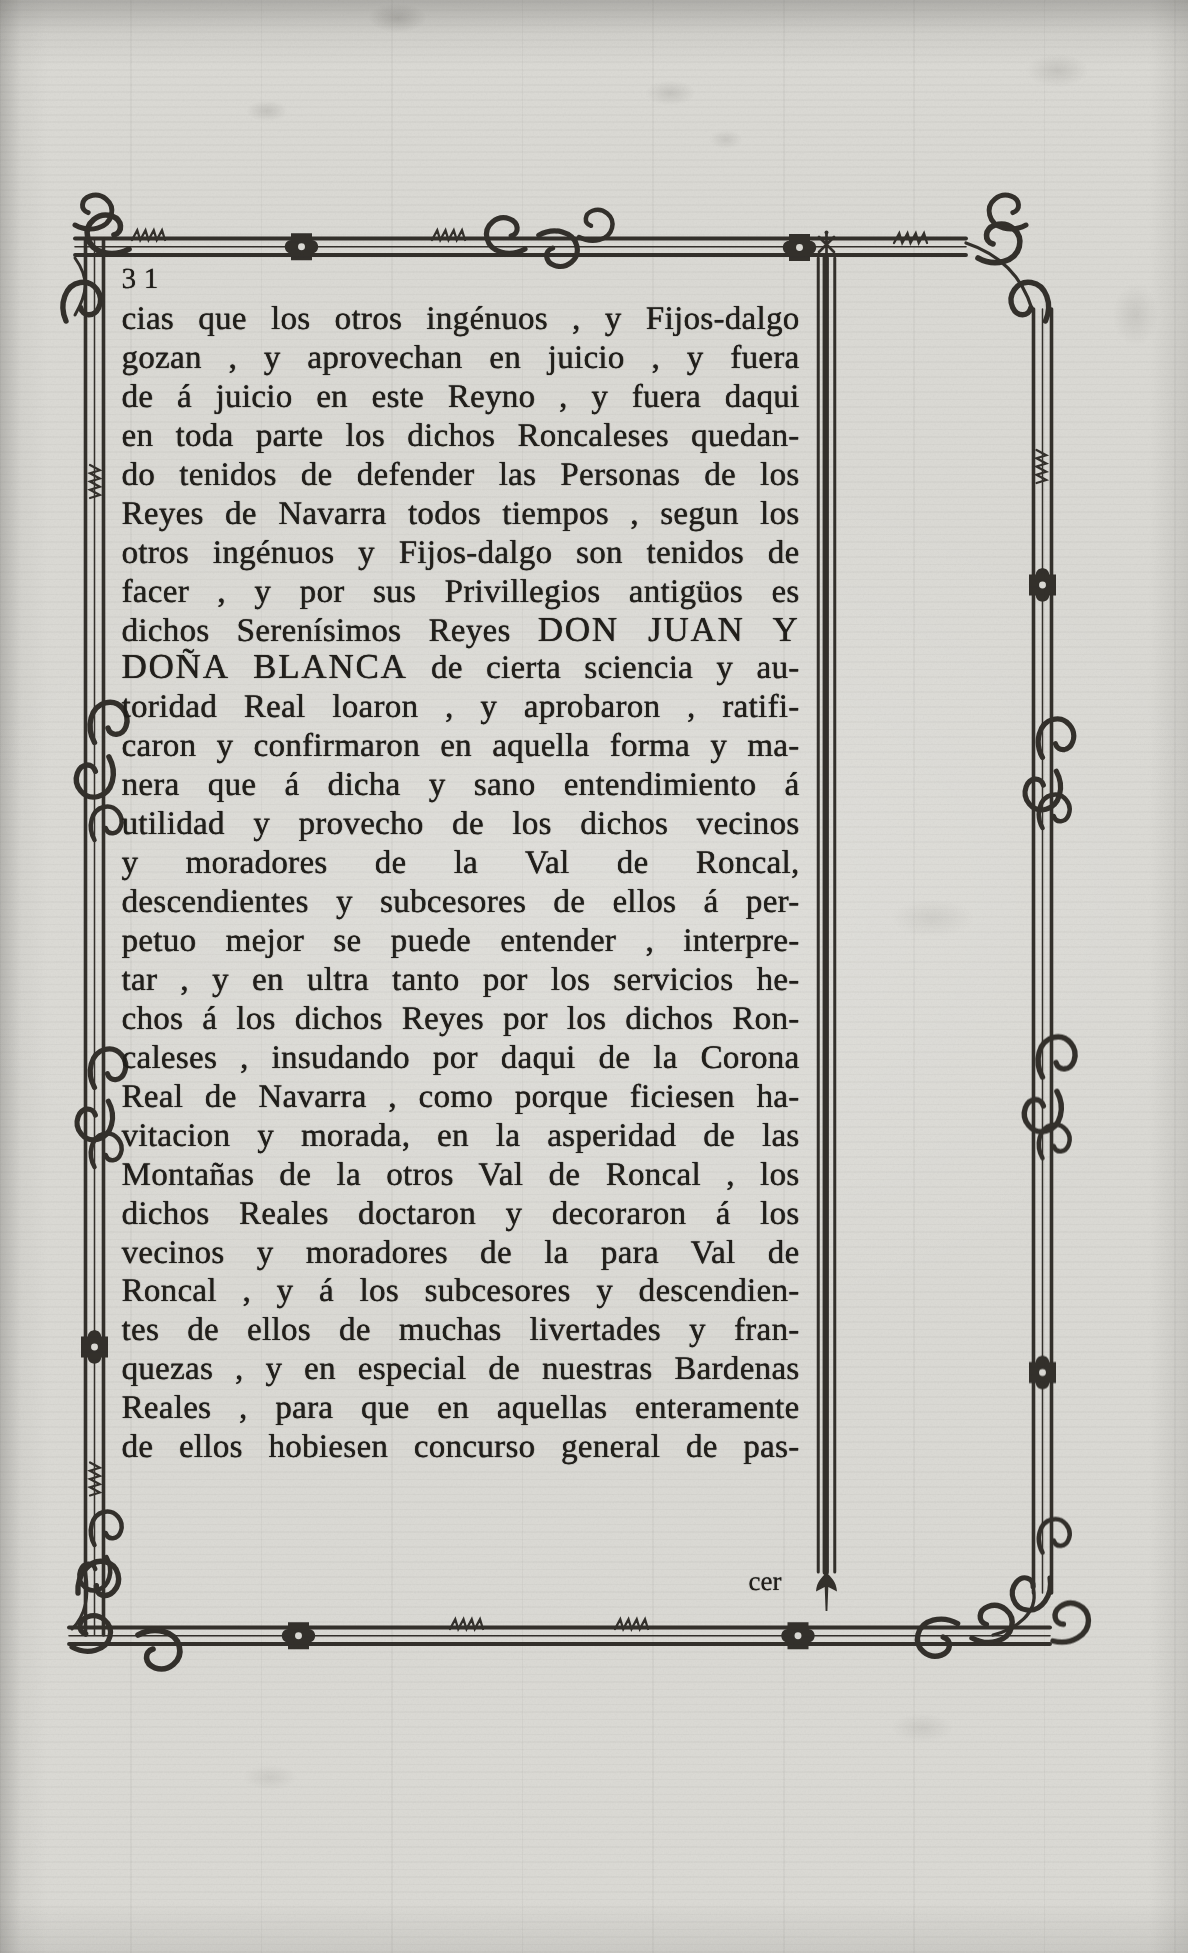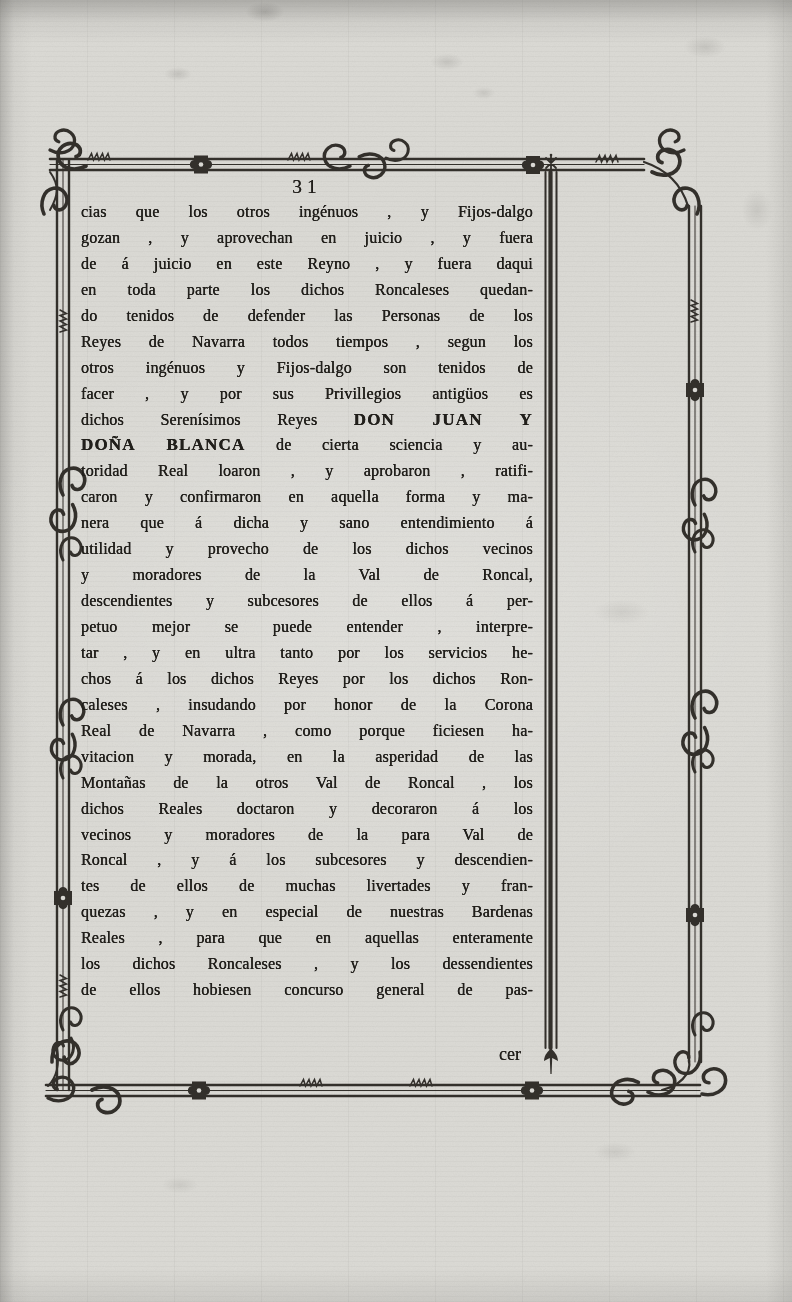--- a/index.html
+++ b/index.html
@@ -30,28 +30,28 @@
       radial-gradient(22px 30px at 757px 210px, rgba(80,78,74,.12), transparent 70%),
       radial-gradient(40px 18px at 622px 612px, rgba(90,88,84,.10), transparent 70%),
       radial-gradient(26px 12px at 180px 1185px,rgba(80,78,74,.10), transparent 70%),
       radial-gradient(30px 14px at 615px 1152px,rgba(80,78,74,.10), transparent 70%);
   }
   .frame{position:absolute;left:0;top:0;}
   .text-block{
     position:absolute;left:81px;top:199px;width:452px;
   }
   .line{
-    height:25.95px;line-height:25.95px;font-size:16px;
+    height:25.95px;line-height:25.95px;font-size:22px;
     text-align:justify;text-align-last:justify;text-justify:inter-word;
     letter-spacing:0.2px;
     text-shadow:0 0 0.55px currentColor, 0.25px 0.25px 0.45px rgba(33,31,27,0.55);
   }
-  .caps{font-weight:bold;font-size:1.06em;letter-spacing:1.2px;}
+  .caps{font-weight:normal;font-size:1.06em;letter-spacing:1.2px;}
   .pagenum{
-    position:absolute;left:81px;top:176px;width:452px;text-align:center;
+    position:absolute;left:81px;top:176px;width:452px;text-align:left;
     font-size:19.5px;letter-spacing:5px;
     text-shadow:0 0 0.55px currentColor;
   }
   .catchword{
     position:absolute;left:81px;top:1044px;width:407px;text-align:right;
     font-size:18px;text-shadow:0 0 0.55px currentColor;padding-left:33px;
   }
   .noise{position:absolute;inset:0;pointer-events:none;mix-blend-mode:multiply;opacity:.55;}
 </style>
 </head>
@@ -172,31 +172,30 @@
       <div class="line"><span class="caps">DOÑA BLANCA</span> de cierta sciencia y au-</div>
       <div class="line">toridad Real loaron , y aprobaron , ratifi-</div>
       <div class="line">caron y confirmaron en aquella forma y ma-</div>
       <div class="line">nera que á dicha y sano entendimiento á</div>
       <div class="line">utilidad y provecho de los dichos vecinos</div>
       <div class="line">y moradores de la Val de Roncal,</div>
       <div class="line">descendientes y subcesores de ellos á per-</div>
       <div class="line">petuo mejor se puede entender , interpre-</div>
       <div class="line">tar , y en ultra tanto por los servicios he-</div>
       <div class="line">chos á los dichos Reyes por los dichos Ron-</div>
-      <div class="line">caleses , insudando por honor de la Corona</div>
+      <div class="line">caleses , insudando por daqui de la Corona</div>
       <div class="line">Real de Navarra , como porque ficiesen ha-</div>
       <div class="line">vitacion y morada, en la asperidad de las</div>
       <div class="line">Montañas de la otros Val de Roncal , los</div>
       <div class="line">dichos Reales doctaron y decoraron á los</div>
       <div class="line">vecinos y moradores de la para Val de</div>
       <div class="line">Roncal , y á los subcesores y descendien-</div>
       <div class="line">tes de ellos de muchas livertades y fran-</div>
       <div class="line">quezas , y en especial de nuestras Bardenas</div>
       <div class="line">Reales , para que en aquellas enteramente</div>
-      <div class="line">los dichos Roncaleses , y los dessendientes</div>
       <div class="line">de ellos hobiesen concurso general de pas-</div>
     </div>
 
   <div class="catchword">cer</div>
 
   <svg class="noise" width="792" height="1302">
     <filter id="n">
       <feTurbulence type="fractalNoise" baseFrequency="0.9" numOctaves="2" stitchTiles="stitch"></feTurbulence>
       <feColorMatrix type="saturate" values="0"></feColorMatrix>
       <feComponentTransfer>

